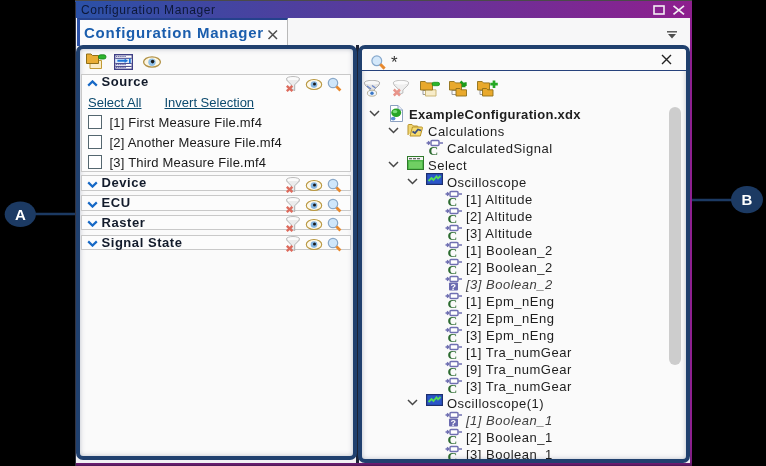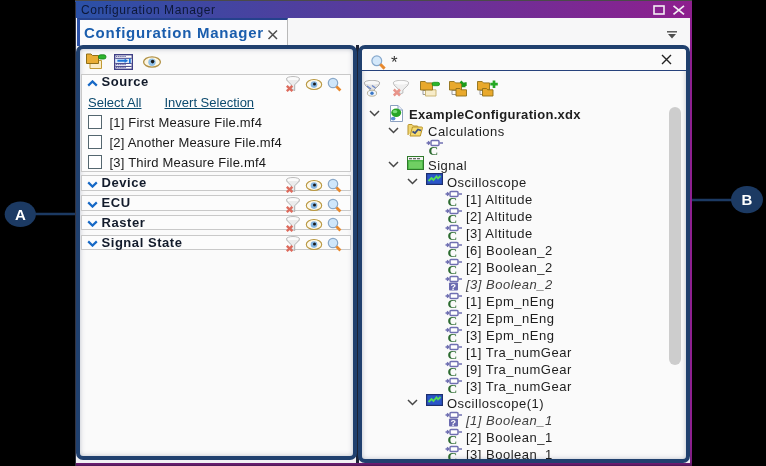--- a/index.html
+++ b/index.html
@@ -318,34 +318,35 @@
           </div>
           <div class="trow" style="left:0;top:90px;width:320px;">
             <span style="position:absolute;left:64px;top:0px"><svg width="18" height="16" viewBox="0 0 18 16">
                 <g stroke="#7070b2" fill="none">
                   <path d="M0.5 4 H4 M4 4 l-2 -1.6 M4 4 l-2 1.6" stroke-width="1.4"></path>
                   <rect x="5" y="1.5" width="8" height="5" rx="1" stroke-width="1.5" fill="#fff"></rect>
                   <path d="M13.5 4 H17" stroke-width="1.4"></path>
                 </g>
                 <text x="2.6" y="15.5" font-size="13.5" font-weight="bold" fill="#2c6b30" font-family="Liberation Serif">C</text>
               </svg></span>
+            <span class="txt " style="left:85px">CalculatedSignal</span>
           </div>
           <div class="trow" style="left:0;top:107px;width:320px;">
             <svg style="position:absolute;left:26px;top:5px" width="11" height="7" viewBox="0 0 11 7">
               <path d="M1 1 L5.5 5.5 L10 1" stroke="#464646" stroke-width="1.5" fill="none"></path>
             </svg>
             <span style="position:absolute;left:45px;top:0px"><svg width="17" height="14" viewBox="0 0 17 14">
                 <rect x="0.5" y="0.5" width="16" height="13" fill="#4db848" stroke="#2f7a2a" stroke-width="1"></rect>
                 <rect x="1" y="1" width="15" height="3" fill="#f5f5f5"></rect>
                 <rect x="2" y="2" width="3" height="1.3" fill="#666"></rect>
                 <rect x="6" y="2" width="3" height="1.3" fill="#666"></rect>
                 <rect x="10" y="2" width="3" height="1.3" fill="#666"></rect>
                 <rect x="2" y="5.5" width="13" height="7" fill="#7fd96f" opacity="0.7"></rect>
               </svg></span>
-            <span class="txt " style="left:66px">Signal</span>
+            <span class="txt " style="left:66px">Select</span>
           </div>
           <div class="trow" style="left:0;top:124px;width:320px;">
             <svg style="position:absolute;left:45px;top:5px" width="11" height="7" viewBox="0 0 11 7">
               <path d="M1 1 L5.5 5.5 L10 1" stroke="#464646" stroke-width="1.5" fill="none"></path>
             </svg>
             <span style="position:absolute;left:64px;top:0px"><svg width="17" height="12" viewBox="0 0 17 12">
                 <rect x="0.5" y="0.5" width="16" height="11" fill="#2b55c8" stroke="#1d2f6e" stroke-width="1.4"></rect>
                 <path d="M2.5 8 L5.5 5 L7.5 7 L10.5 3.5 L12 5.5 L14.5 3" stroke="#55e055" stroke-width="1.8" fill="none"></path>
               </svg></span>
             <span class="txt " style="left:85px">Oscilloscope</span>
@@ -385,21 +386,21 @@
           </div>
           <div class="trow" style="left:0;top:192px;width:320px;">
             <span style="position:absolute;left:83px;top:0px"><svg width="18" height="16" viewBox="0 0 18 16">
                 <g stroke="#7070b2" fill="none">
                   <path d="M0.5 4 H4 M4 4 l-2 -1.6 M4 4 l-2 1.6" stroke-width="1.4"></path>
                   <rect x="5" y="1.5" width="8" height="5" rx="1" stroke-width="1.5" fill="#fff"></rect>
                   <path d="M13.5 4 H17" stroke-width="1.4"></path>
                 </g>
                 <text x="2.6" y="15.5" font-size="13.5" font-weight="bold" fill="#2c6b30" font-family="Liberation Serif">C</text>
               </svg></span>
-            <span class="txt " style="left:104px">[6] Boolean_2</span>
+            <span class="txt " style="left:104px">[1] Boolean_2</span>
           </div>
           <div class="trow" style="left:0;top:209px;width:320px;">
             <span style="position:absolute;left:83px;top:0px"><svg width="18" height="16" viewBox="0 0 18 16">
                 <g stroke="#7070b2" fill="none">
                   <path d="M0.5 4 H4 M4 4 l-2 -1.6 M4 4 l-2 1.6" stroke-width="1.4"></path>
                   <rect x="5" y="1.5" width="8" height="5" rx="1" stroke-width="1.5" fill="#fff"></rect>
                   <path d="M13.5 4 H17" stroke-width="1.4"></path>
                 </g>
                 <text x="2.6" y="15.5" font-size="13.5" font-weight="bold" fill="#2c6b30" font-family="Liberation Serif">C</text>
               </svg></span>

